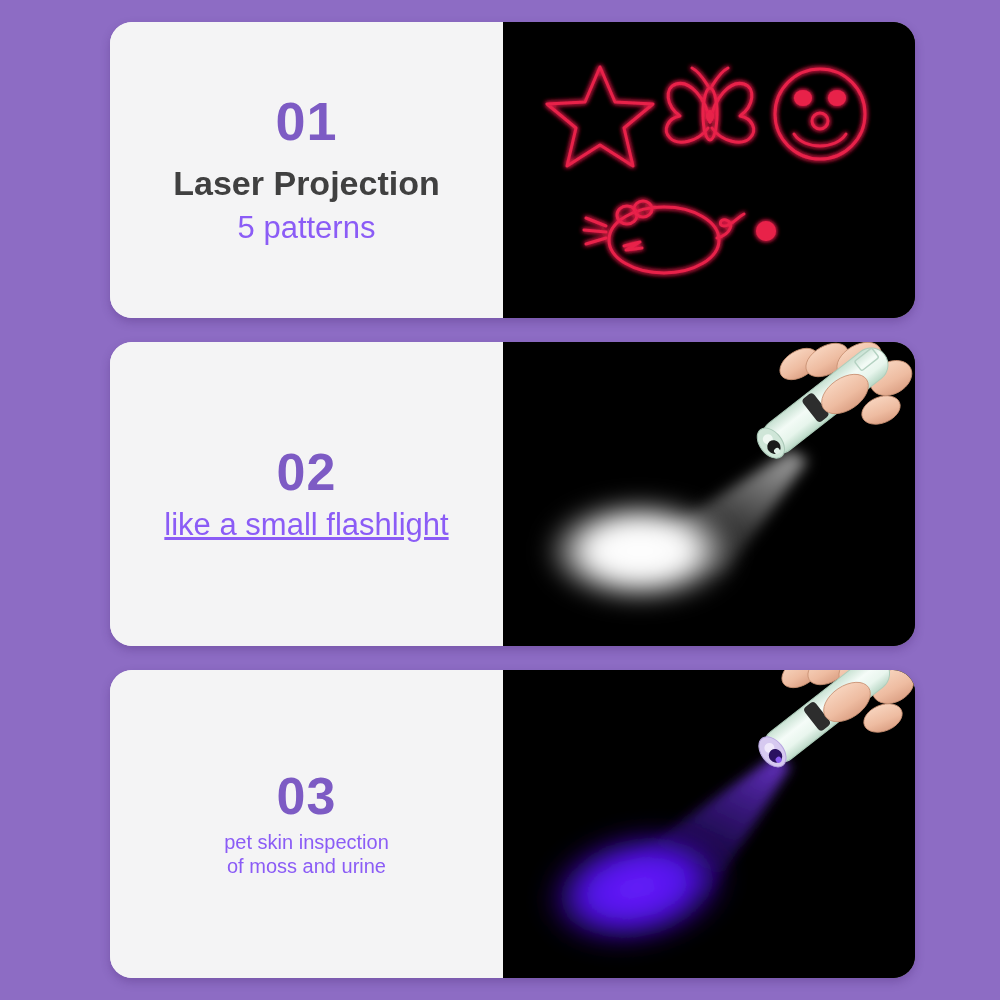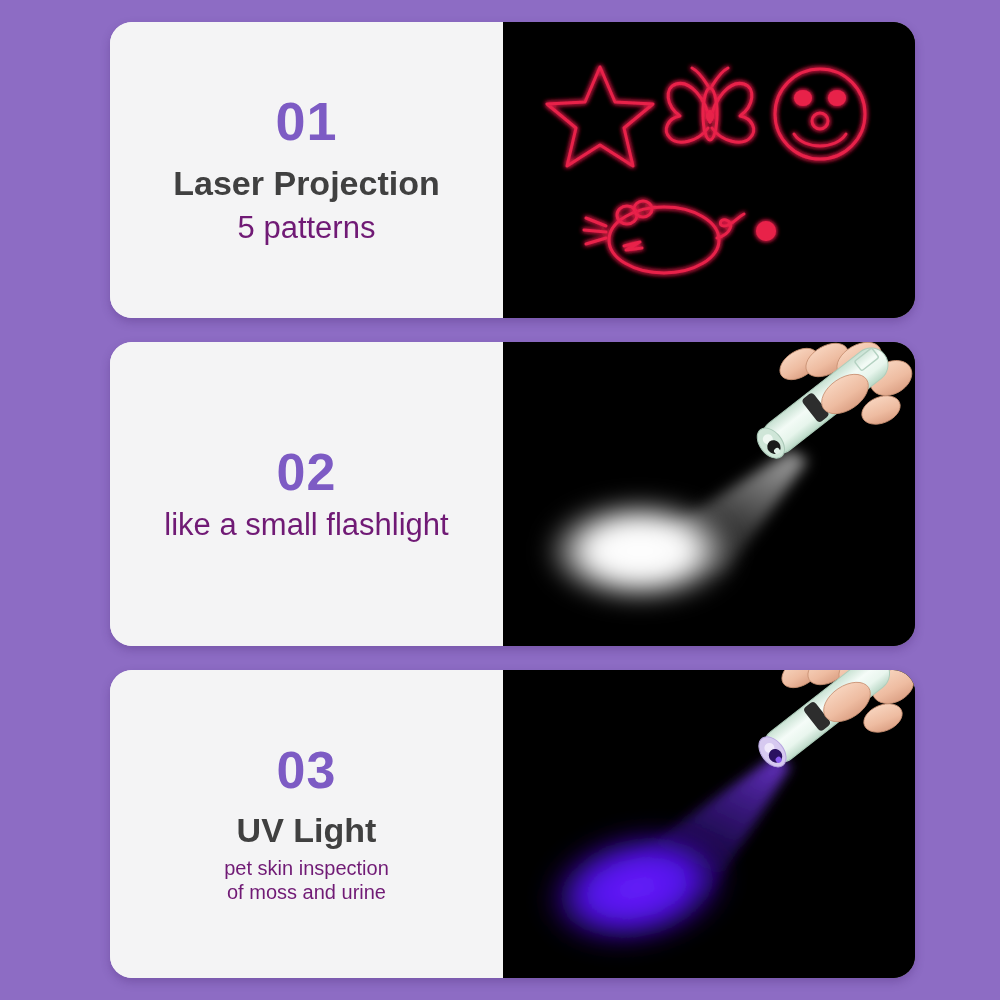--- a/index.html
+++ b/index.html
@@ -55,30 +55,30 @@
   }
   .card-title {
     color: #404040;
     font-weight: bold;
     font-size: 34px;
     line-height: 1.12;
     margin-top: 14px;
     white-space: nowrap;
   }
   .card-subtitle {
-    color: #701a75;
+    color: #8b5cf6;
     font-size: 31px;
     line-height: 1.16;
     margin-top: 8px;
   }
   #card-1 .card-number { font-size: 54px; }
   #card-1 .card-title  { font-size: 34px; }
   #card-2 .card-number { font-size: 52px; }
   #card-2 .card-title  { font-size: 33px; }
-  #card-2 .card-subtitle { font-size: 31px; }
+  #card-2 .card-subtitle { font-size: 31px; text-decoration: underline; }
   #card-3 .card-number { font-size: 52px; }
   #card-3 .card-title  { font-size: 34px; }
   #card-3 .card-subtitle { font-size: 20px; }
 
   .card-media {
     flex: 1 1 auto;
     position: relative;
     background: #000000;
     overflow: hidden;
   }
@@ -235,21 +235,20 @@
             <ellipse cx="114" cy="56" rx="26" ry="16" transform="rotate(-34 114 56)"></ellipse>
           </g>
         </svg>
       </div>
     </div>
   </div>
 
   <div class="card" id="card-3">
     <div class="card-text">
       <div class="card-number">03</div>
-      <div class="card-title">UV Light</div>
       <div class="card-subtitle">
         <div>pet skin inspection</div>
         <div>of moss and urine</div>
       </div>
     </div>
     <div class="card-media">
       <svg class="beam-svg" viewBox="0 0 412 308" preserveAspectRatio="none">
         <defs>
           <radialGradient id="pool3" cx="50%" cy="50%" r="50%">
             <stop offset="0%" stop-color="#6a1ffb" stop-opacity="1"></stop>

